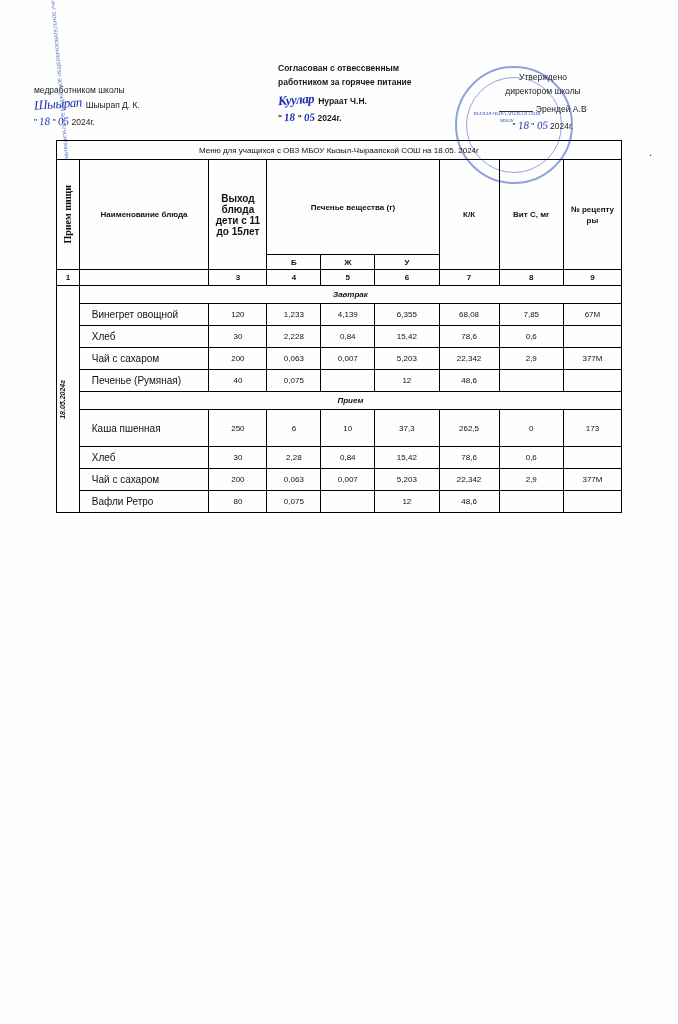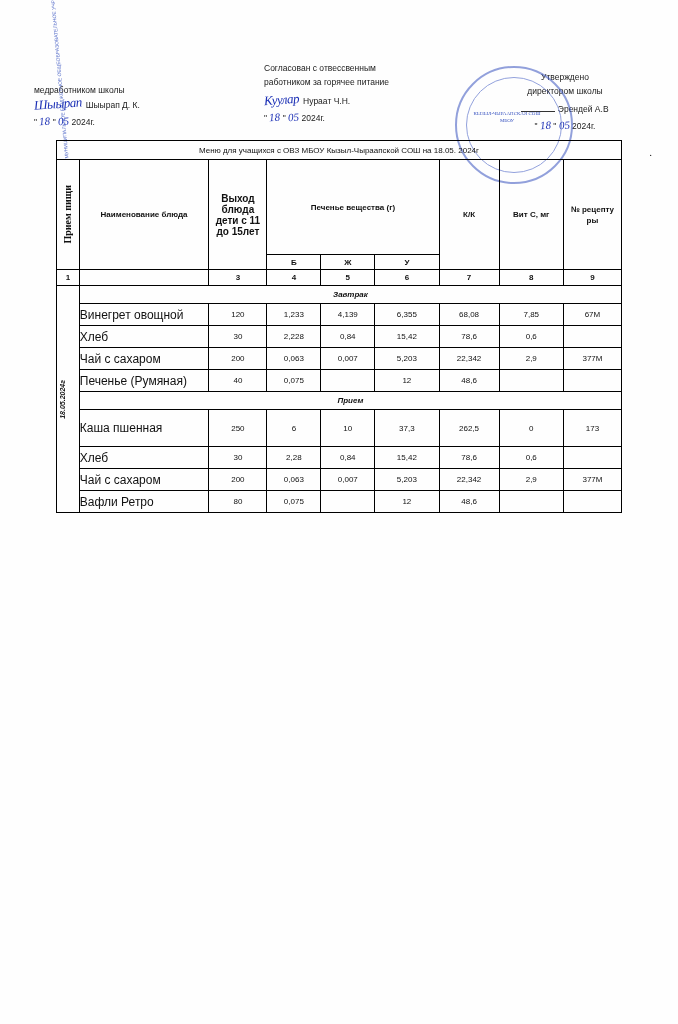--- a/index.html
+++ b/index.html
@@ -31,22 +31,22 @@
     height: 95px;
   }
   .appr-block {
     position: absolute;
     font-family: "Liberation Sans", sans-serif;
     font-size: 8.5px;
     line-height: 14px;
     color: #1a1a1a;
   }
   .appr-left { left: 34px; top: 35px; width: 190px; }
-  .appr-mid  { left: 264px; top: 13px; width: 190px; }
-  .appr-right{ left: 470px; top: 22px; width: 190px; text-align: center; }
+  .appr-mid  { left: 278px; top: 13px; width: 190px; font-weight: bold; }
+  .appr-right{ left: 448px; top: 22px; width: 190px; text-align: center; }
 
   .sig {
     font-family: "Liberation Serif", serif;
     font-style: italic;
     color: #1b2fb5;
     font-size: 13px;
     letter-spacing: -0.5px;
     transform: rotate(-4deg);
     display: inline-block;
   }
@@ -189,22 +189,22 @@
     font-weight: bold;
     font-size: 11px;
     height: 15px;
     font-style: italic;
   }
   .data td {
     height: 19px;
   }
   .data td.dish {
     text-align: left;
-    padding-left: 0;
-    font-size: 12px;
+    padding-left: 12px;
+    font-size: 10px;
   }
   .tall td { height: 34px; }
   .datecell {
     width: 20px;
   }
   .datecell .vdate {
     writing-mode: vertical-rl;
     transform: rotate(180deg);
     font-family: "Liberation Sans", sans-serif;
     font-size: 7px;

